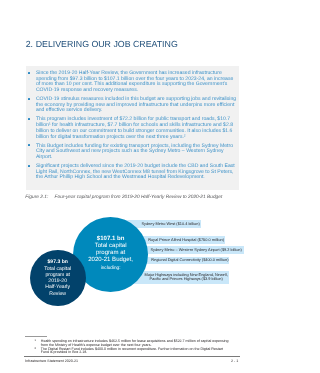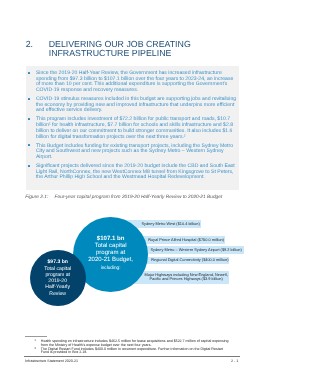--- a/index.html
+++ b/index.html
@@ -10,21 +10,21 @@
     -webkit-font-smoothing:antialiased;
     text-rendering:geometricPrecision;
   }
   .page { position:relative; width:264px; height:373px; }
 
   
   .heading { position:absolute; left:25.7px; top:39.6px; width:215px;
              color:#1F4E79; font-size:8.8px; line-height:9.8px;
              font-weight:400; }
   .heading .num { position:absolute; left:0; top:0; }
-  .heading .txt { display:block; margin-left:23px; }
+  .heading .txt { display:block; margin-left:10px; }
 
   
   .bulletbox { position:absolute; left:25.6px; top:65.6px;
                width:213.2px; height:124px; background:#F1F1F1; }
   .bullets { position:absolute; left:28.3px; top:70.9px; width:208.6px; }
   .bul { position:relative; margin:0 0 3.3px 0; padding-left:7.6px;
          color:#3E92C8; font-size:5.12px; line-height:5.7px; }
   .bul .dot { position:absolute; left:0.2px; top:0.95px;
               width:1.7px; height:1.7px; border-radius:50%; background:#1E82C0; }
 
@@ -68,21 +68,20 @@
               font-size:3.6px; color:#231F20; }
 </style>
 </head>
 <body>
 
 <div class="page">
 
   <div class="heading">
     <span class="num">2.</span>
     <span class="txt">DELIVERING OUR JOB CREATING</span>
-    <span class="txt">INFRASTRUCTURE PIPELINE</span>
   </div>
 
   <div class="bulletbox"></div>
   <div class="bullets">
     <div class="bul"><span class="dot"></span><span>Since the 2019-20 Half-Year Review, the Government has increased infrastructure spending from $97.3 billion to $107.1 billion over the four years to 2023-24, an increase of more than 10 per cent. This additional expenditure is supporting the Government's COVID-19 response and recovery measures.</span></div>
     <div class="bul"><span class="dot"></span><span>COVID-19 stimulus measures included in this budget are supporting jobs and revitalising the economy by providing new and improved infrastructure that underpins more efficient and effective service delivery.</span></div>
     <div class="bul"><span class="dot"></span><span>This program includes investment of $72.2 billion for public transport and roads, $10.7 billion¹ for health infrastructure, $7.7 billion for schools and skills infrastructure and $2.8 billion to deliver on our commitment to build stronger communities. It also includes $1.6 billion for digital transformation projects over the next three years.²</span></div>
     <div class="bul"><span class="dot"></span><span>This Budget includes funding for existing transport projects, including the Sydney Metro City and Southwest and new projects such as the Sydney Metro – Western Sydney Airport.</span></div>
     <div class="bul"><span class="dot"></span><span>Significant projects delivered since the 2019-20 budget include the CBD and South East Light Rail, NorthConnex, the new WestConnex M8 tunnel from Kingsgrove to St Peters, the Arthur Phillip High School and the Westmead Hospital Redevelopment.</span></div>
   </div>

